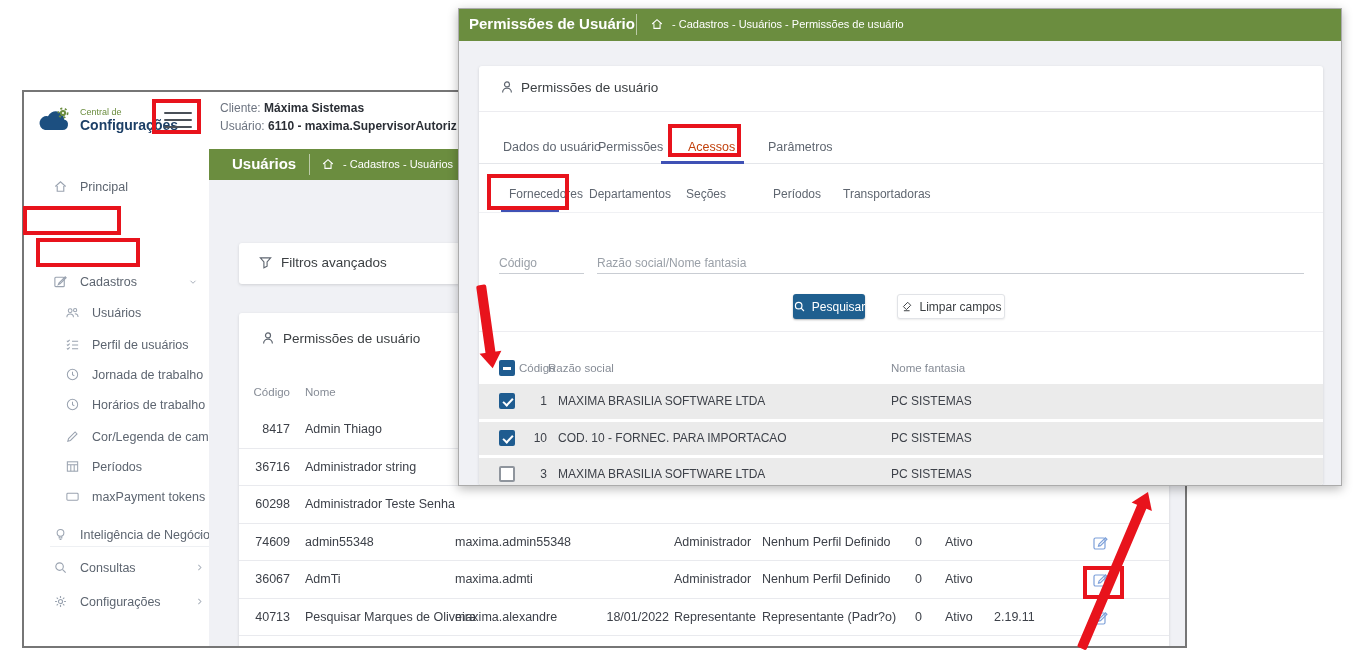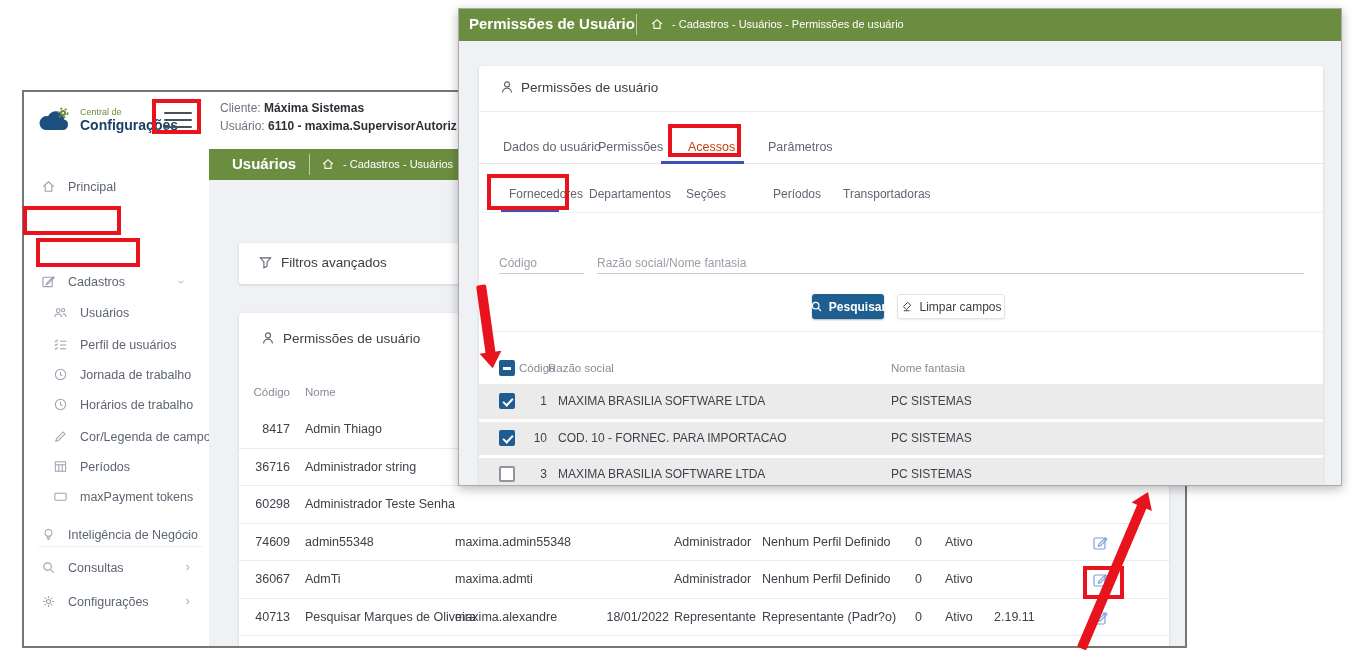--- a/index.html
+++ b/index.html
@@ -16,21 +16,21 @@
   .bgwin{position:absolute;left:22px;top:90px;width:1165px;height:558px;background:#fff;border:2px solid #767676;z-index:1;overflow:hidden}
   .bw-header{position:absolute;left:0;top:0;right:0;height:57px;background:#fff}
   .logo{position:absolute;left:12px;top:8px;width:170px;height:42px}
   .logo-text1{position:absolute;left:44px;top:7px;font-size:9px;color:#6b8d3f}
   .logo-text2{position:absolute;left:44px;top:17px;font-size:14px;font-weight:bold;color:#1c3f66}
   .hamburger{position:absolute;left:140px;top:17px;width:30px;height:22px;cursor:pointer}
   .hamburger i{position:absolute;left:0;width:28px;height:2.4px;background:#4a5058;border-radius:1px}
   .client-block{position:absolute;left:196px;top:7px;font-size:12px;line-height:18px;color:#6d7480}
   .client-block b{color:#2b2f36}
   
-  .sidebar{position:absolute;left:4px;top:57px;width:185px;bottom:0;background:#fff}
+  .sidebar{position:absolute;left:16px;top:57px;width:185px;bottom:0;background:#fff}
   .si{position:absolute;left:0;width:185px;height:26px;cursor:pointer}
   .si-ic{position:absolute;left:13px;top:4px;color:#9aa3b0}
   .si.sub .si-ic{left:25px}
   .si-lb{position:absolute;left:40px;top:5px;font-size:12.5px;color:var(--side);white-space:nowrap}
   .si.sub .si-lb{left:52px}
   .si-ch{position:absolute;top:7px;color:#aab1bc}
   .sb-div{position:absolute;left:10px;right:10px;top:397px;height:1px;background:#eef0f3}
   
   .greenbar{position:absolute;left:185px;top:57px;right:0;height:31px;background:var(--green);color:#fff}
   .gb-title{position:absolute;top:6px;font-size:15px;font-weight:bold}
@@ -74,21 +74,21 @@
   .tabline{position:absolute;left:0;right:0;top:97px;height:1px;background:#e4e6ea}
   .tab-underline{position:absolute;left:182px;width:83px;top:95px;height:3px;background:var(--accent)}
   .subtab{position:absolute;top:121px;font-size:12px;color:#5f6670;cursor:pointer;white-space:nowrap}
   .subtabline{position:absolute;left:0;right:0;top:146px;height:1px;background:#f0f1f4}
   .subtab-underline{position:absolute;left:22px;width:58px;top:143px;height:3px;background:var(--accent)}
   .flt-input{position:absolute;top:186px;height:22px;border:none;border-bottom:1px solid #c9cdd3;background:transparent;font-size:12px;color:var(--txt);outline:none;font-family:inherit}
   .flt-input::placeholder{color:#9aa0a8}
   .in-cod{left:20px;width:85px}
   .in-razao{left:118px;width:707px}
   .btn{position:absolute;top:228px;height:25px;border-radius:3px;font-size:12px;display:flex;align-items:center;justify-content:center;gap:6px;cursor:pointer;font-family:inherit}
-  .btn-search{left:333px;width:72px;background:var(--btnblue);color:#fff;border:none;box-shadow:0 1px 2px rgba(0,0,0,.3);font-weight:bold}
+  .btn-search{left:314px;width:72px;background:var(--btnblue);color:#fff;border:none;box-shadow:0 1px 2px rgba(0,0,0,.3);font-weight:normal}
   .btn-clear{left:418px;width:108px;background:#fff;color:#3c4043;border:1px solid #e1e3e7;box-shadow:0 1px 2px rgba(0,0,0,.08)}
   .oc-div2{position:absolute;left:0;right:0;top:265px;height:1px;background:#ededf1}
   .st-head{position:absolute;left:0;right:0;top:290px;height:26px;font-size:11.5px;color:var(--muted)}
   .st-head span{position:absolute;top:6px;white-space:nowrap}
   .o-h-cod{left:40px}.o-h-razao{left:69px}.o-h-fant{left:412px}
   .st-row{position:absolute;left:0;right:0;background:#ebebeb;font-size:12px;color:var(--txt);cursor:pointer}
   .st-row span{position:absolute;white-space:nowrap}
   .o-cod{left:30px;width:38px;text-align:right}
   .o-razao{left:79px}
   .o-fant{left:412px}

